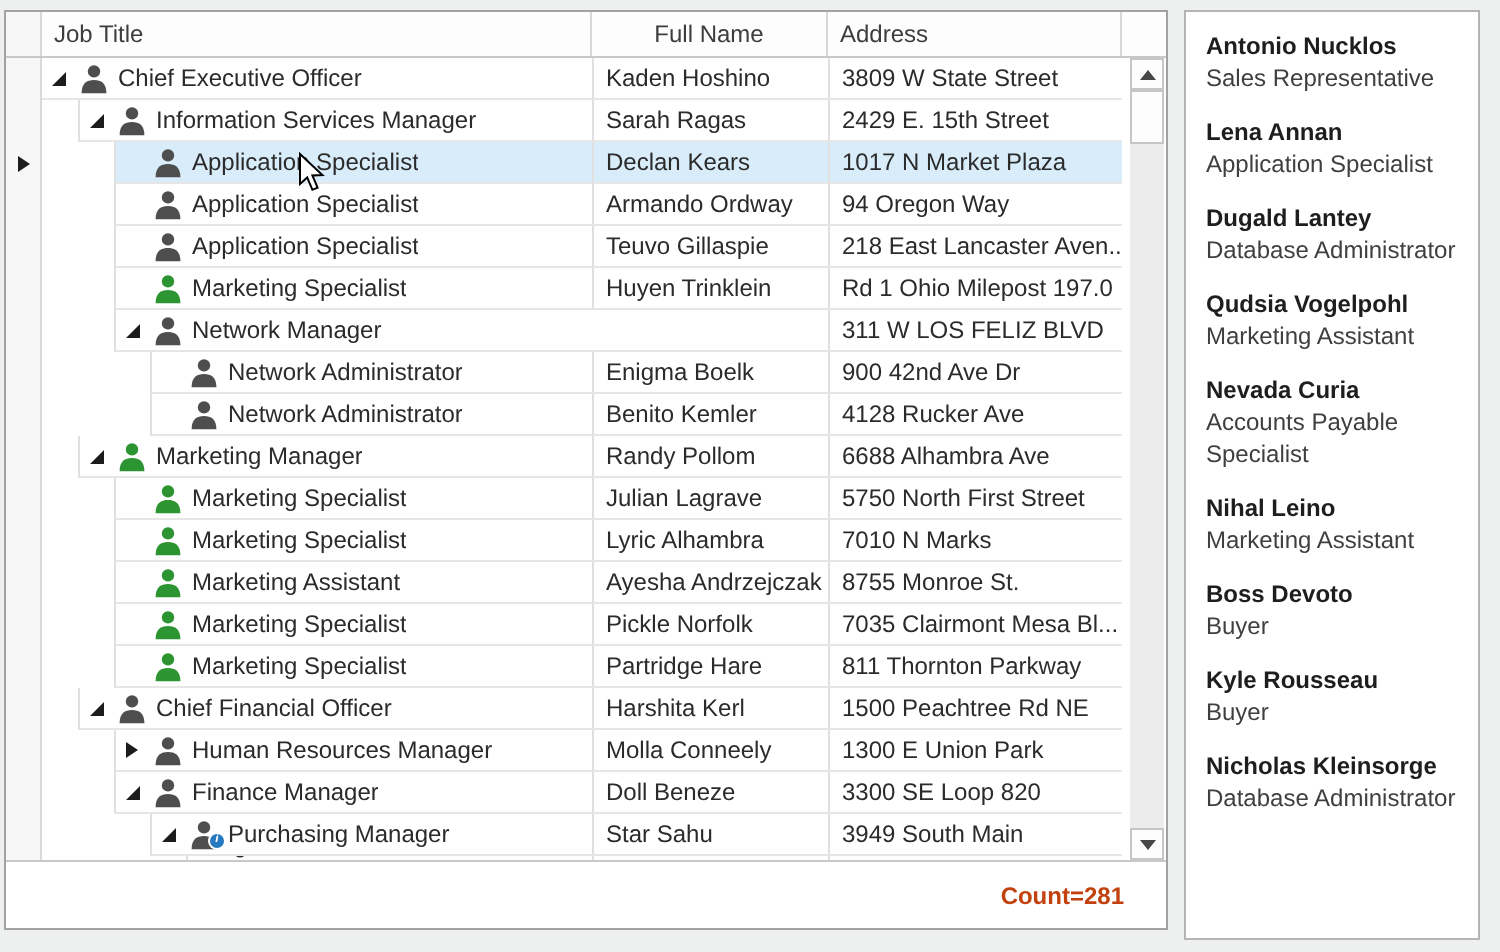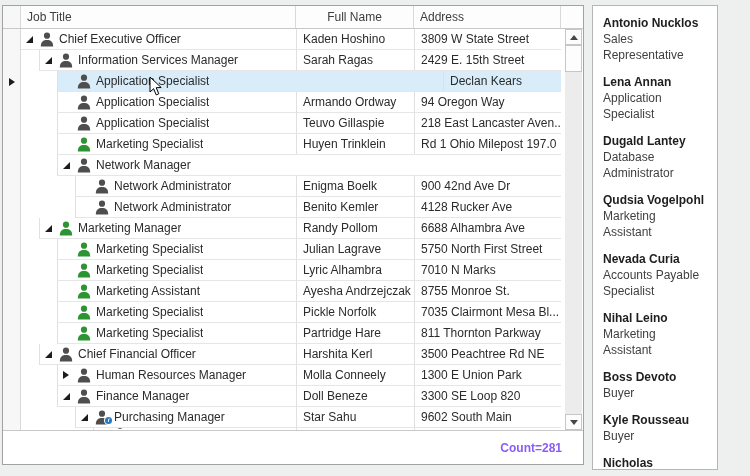--- a/index.html
+++ b/index.html
@@ -53,23 +53,23 @@
   .vscroll{position:absolute;top:0;bottom:0;right:1px;width:17px;background:#ececec;}
   .sb-btn{position:absolute;left:0;width:17px;height:16px;background:#fdfdfd;border:1px solid #c6c6c6;box-sizing:border-box;display:flex;align-items:center;justify-content:center;}
   .sb-up{top:0;}
   .sb-down{bottom:0;}
   .arr-up{width:0;height:0;border-left:4px solid transparent;border-right:4px solid transparent;border-bottom:5px solid #474747;}
   .arr-down{width:0;height:0;border-left:4px solid transparent;border-right:4px solid transparent;border-top:5px solid #474747;}
   .sb-thumb{position:absolute;left:0;top:16px;width:17px;height:27px;background:#fdfdfd;border:1px solid #c6c6c6;box-sizing:border-box;}
   
   .footer{height:33px;flex-shrink:0;border-top:1px solid #c8c8c8;background:#fff;
     display:flex;align-items:center;justify-content:flex-end;padding-right:21px;}
-  .count{font-weight:bold;color:#8b5cf6;}
+  .count{font-weight:bold;color:#c2410c;}
   
-  .panel{position:absolute;left:592px;top:5px;width:126px;height:465px;background:#fff;
+  .panel{position:absolute;left:592px;top:5px;width:148px;height:465px;background:#fff;
     border:1px solid #b5b5b5;box-sizing:border-box;padding:9px 10px;overflow:hidden;}
   .person-item{margin-bottom:11px;line-height:16px;}
   .p-name{font-weight:bold;color:#1e1e1e;}
   .p-title{color:#3f3f3f;}
   
   .cursor{position:absolute;left:149px;top:76px;pointer-events:none;}
 </style>
 </head>
 <body>
 
@@ -140,20 +140,21 @@
       <div class="glyph-box"></div>
       <div class="icon-box person-gray">
         <svg width="14" height="15" viewBox="0 0 14 15" fill="currentColor">
           <circle cx="7" cy="3.7" r="3.1"></circle>
           <path d="M0.8,14.6 C0.8,9.6 3.4,8 7,8 C10.6,8 13.2,9.6 13.2,14.6 Z"></path>
         </svg>
       </div>
       <span class="job-text">Application Specialist</span>
     </div>
     <div class="cell c-name">Declan Kears</div>
+    <div class="cell c-addr">1017 N Market Plaza</div>
     <div class="cell c-fill"></div>
   </div>
 
   <div class="row">
     <div class="ind"></div>
     <div class="indent" style="width: 36px;"></div>
     <div class="tree-cell">
       <div class="glyph-box"></div>
       <div class="icon-box person-gray">
         <svg width="14" height="15" viewBox="0 0 14 15" fill="currentColor">
@@ -212,20 +213,21 @@
               <div class="glyph-expanded"></div>
             </div>
       <div class="icon-box person-gray">
         <svg width="14" height="15" viewBox="0 0 14 15" fill="currentColor">
           <circle cx="7" cy="3.7" r="3.1"></circle>
           <path d="M0.8,14.6 C0.8,9.6 3.4,8 7,8 C10.6,8 13.2,9.6 13.2,14.6 Z"></path>
         </svg>
       </div>
       <span class="job-text">Network Manager</span>
     </div>
+    <div class="cell c-addr">311 W LOS FELIZ BLVD</div>
     <div class="cell c-fill"></div>
   </div>
 
   <div class="row">
     <div class="ind"></div>
     <div class="indent" style="width: 54px;"></div>
     <div class="tree-cell">
       <div class="glyph-box"></div>
       <div class="icon-box person-gray">
         <svg width="14" height="15" viewBox="0 0 14 15" fill="currentColor">
@@ -377,21 +379,21 @@
             </div>
       <div class="icon-box person-gray">
         <svg width="14" height="15" viewBox="0 0 14 15" fill="currentColor">
           <circle cx="7" cy="3.7" r="3.1"></circle>
           <path d="M0.8,14.6 C0.8,9.6 3.4,8 7,8 C10.6,8 13.2,9.6 13.2,14.6 Z"></path>
         </svg>
       </div>
       <span class="job-text">Chief Financial Officer</span>
     </div>
     <div class="cell c-name">Harshita Kerl</div>
-    <div class="cell c-addr">3500 Peachtree Rd NE</div>
+    <div class="cell c-addr">1500 Peachtree Rd NE</div>
     <div class="cell c-fill"></div>
   </div>
 
   <div class="row">
     <div class="ind"></div>
     <div class="indent" style="width: 36px;"></div>
     <div class="tree-cell">
       <div class="glyph-box">
               <div class="glyph-collapsed"></div>
             </div>
@@ -438,21 +440,21 @@
       <div class="icon-box person-gray">
         <svg width="14" height="15" viewBox="0 0 14 15" fill="currentColor">
           <circle cx="7" cy="3.7" r="3.1"></circle>
           <path d="M0.8,14.6 C0.8,9.6 3.4,8 7,8 C10.6,8 13.2,9.6 13.2,14.6 Z"></path>
         </svg>
       <span class="info-badge">i</span>
             </div>
       <span class="job-text">Purchasing Manager</span>
     </div>
     <div class="cell c-name">Star Sahu</div>
-    <div class="cell c-addr">9602 South Main</div>
+    <div class="cell c-addr">3949 South Main</div>
     <div class="cell c-fill"></div>
   </div>
 
   <div class="row sliver">
     <div class="ind"></div>
     <div class="indent" style="width: 72px;"></div>
     <div class="tree-cell">
       <div class="glyph-box"></div>
       <div class="icon-box">
         <svg width="14" height="15" viewBox="0 0 14 15" fill="currentColor">

